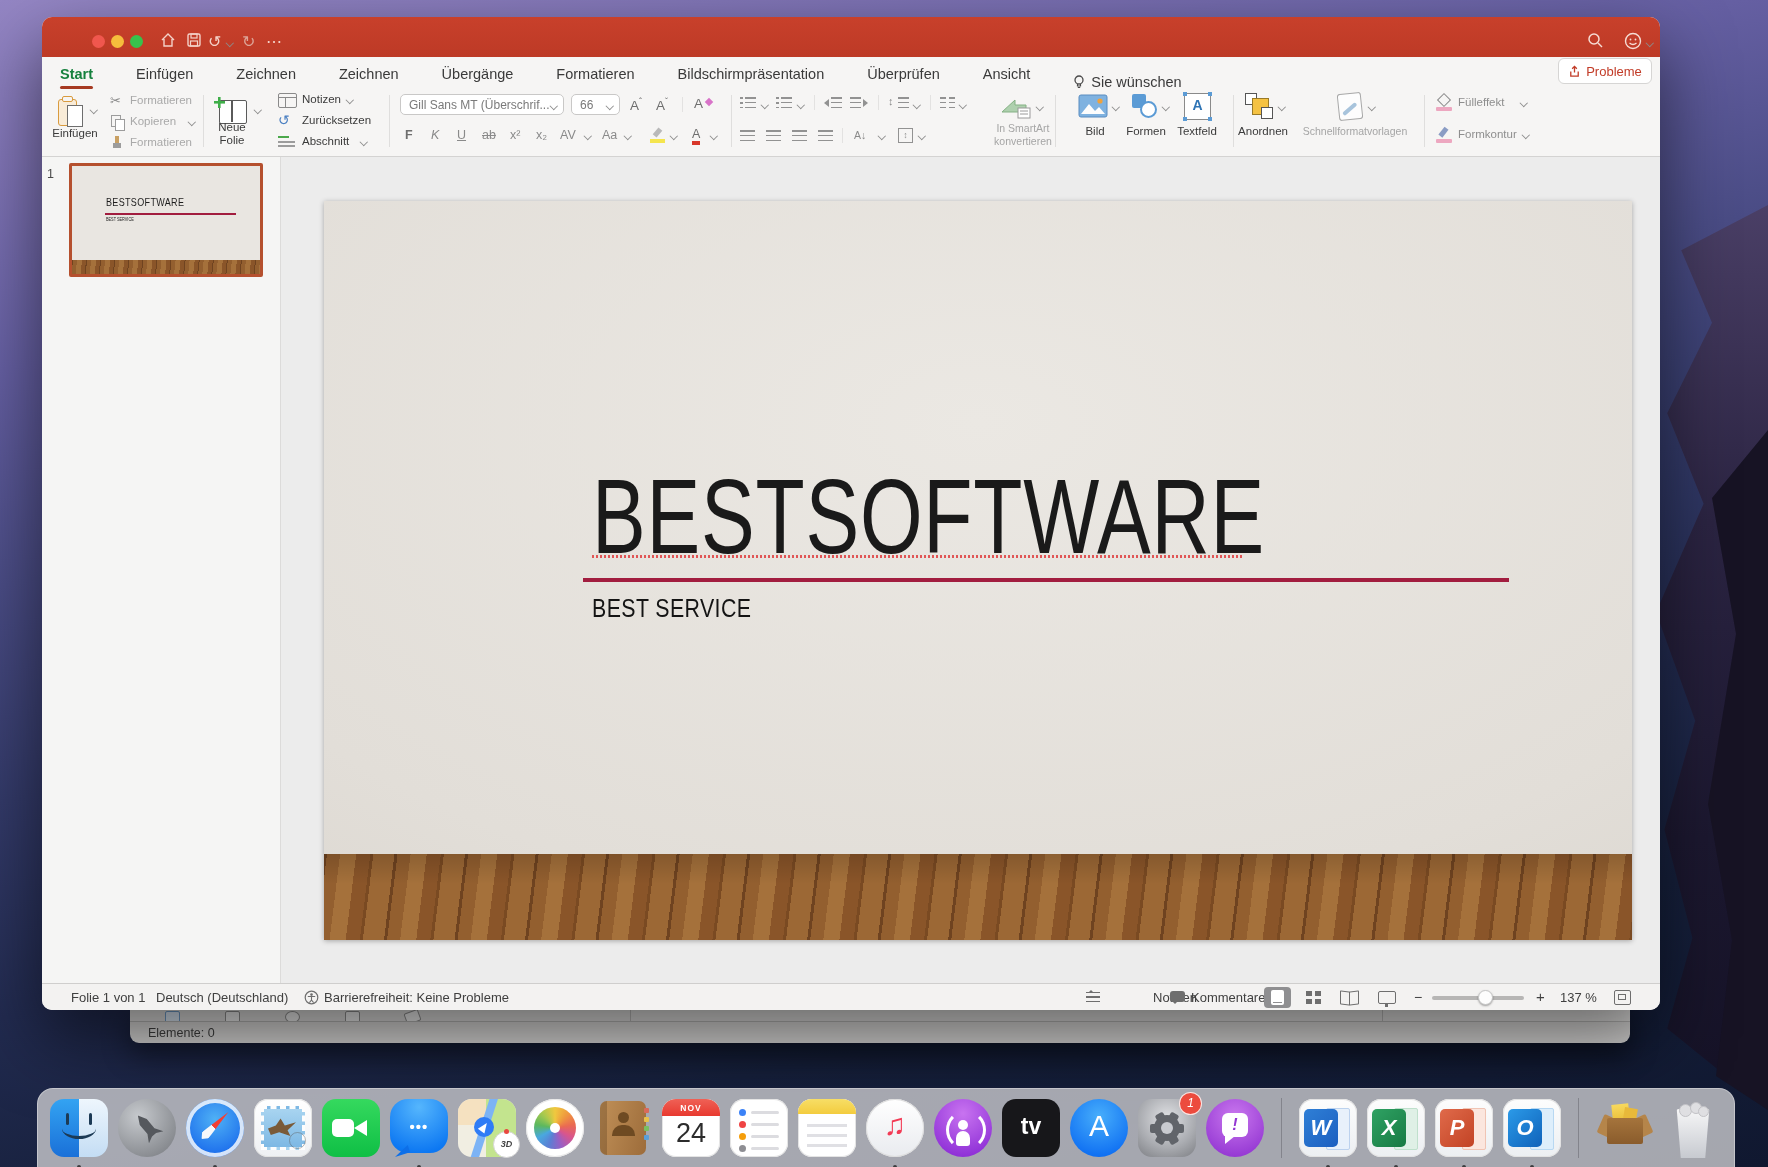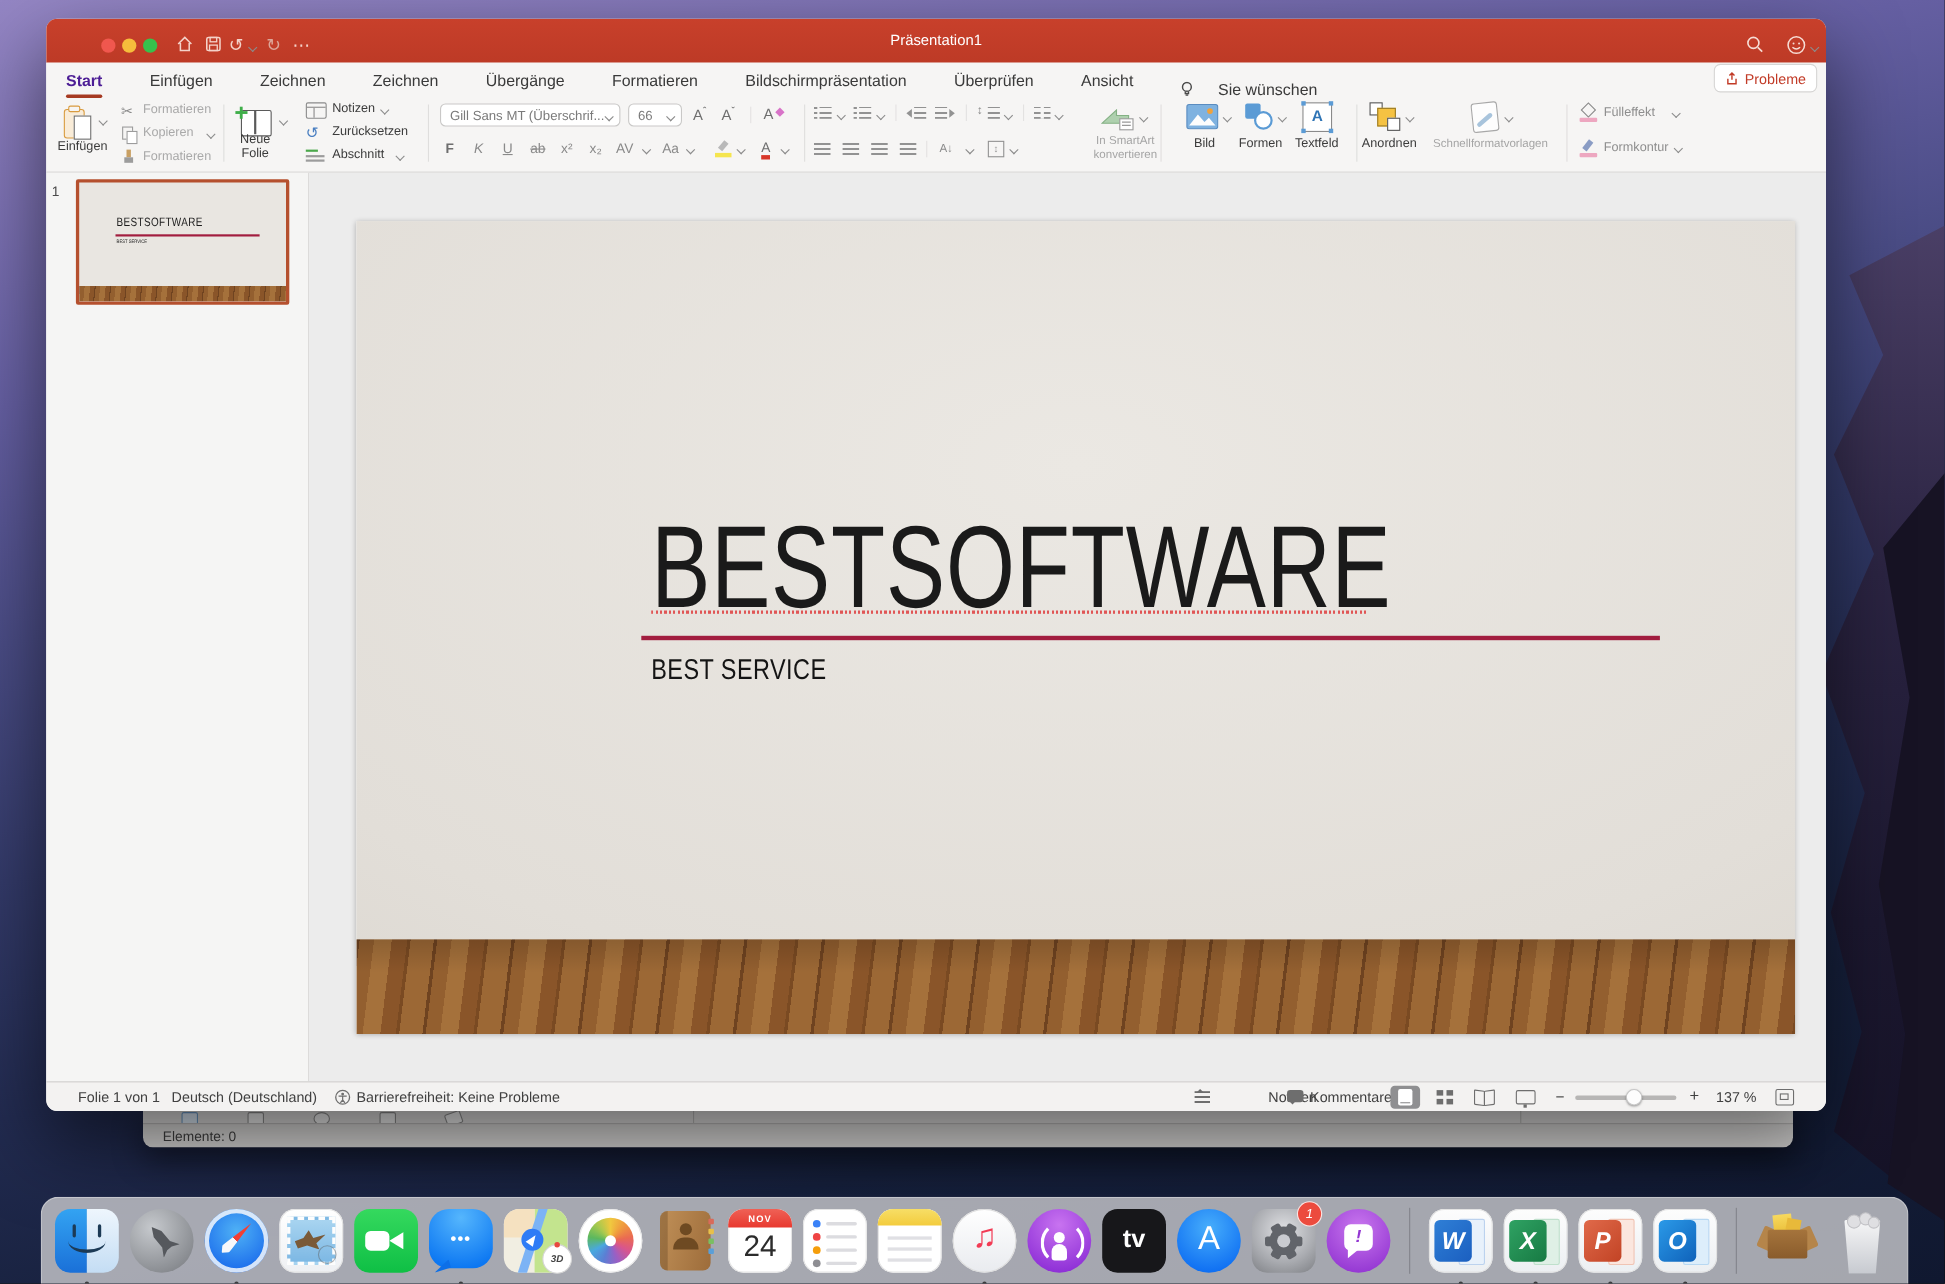--- a/index.html
+++ b/index.html
@@ -23,23 +23,23 @@
   .tbar{left:0;top:0;right:0;height:40px;background:linear-gradient(#c8402b,#bd3a26);}
   .light{top:18px;width:13px;height:13px;border-radius:50%;}
   .l-red{left:50px;background:#f0574e;}
   .l-yel{left:69px;background:#f6bd3c;}
   .l-grn{left:88px;background:#37c14c;}
   .tico{top:16px;color:#f4d2c9;font-size:16px;line-height:18px;}
   .ttitle{left:0;right:0;top:12px;text-align:center;color:#fff;font-size:13.5px;}
   
   .tabrow{left:0;top:40px;right:0;height:33px;background:#f6f5f4;display:flex;align-items:center;padding-left:18px;gap:43px;box-sizing:border-box;}
   .tab{font-size:14.5px;color:#3a3a3a;position:relative;white-space:nowrap;}
-  .tab.active{font-weight:bold;color:#4c1d95;}
+  .tab.active{font-weight:bold;color:#15803d;}
   .tab.active::after{content:"";position:absolute;left:0;right:0;bottom:-7px;height:3px;border-radius:2px;background:#a63a22;}
-  .wish{display:flex;align-items:flex-start;gap:22px;margin-top:16px;}
+  .wish{display:flex;align-items:flex-end;gap:6px;margin-top:16px;}
   .sharebtn{left:1516px;top:41px;width:92px;height:24px;background:#fff;border:1px solid #d6d5d4;border-radius:6px;
     color:#c23b27;font-size:13px;display:flex;align-items:center;justify-content:center;gap:5px;}
   
   .ribbon{left:0;top:73px;right:0;height:66px;background:#f6f5f4;border-bottom:1px solid #d4d3d2;}
   .vd{top:5px;width:1px;height:52px;background:#dfdedd;position:absolute;}
   .vds{width:1px;height:15px;background:#e3e2e1;position:absolute;}
   .rlbl{position:absolute;font-size:11.5px;color:#3b3b3b;text-align:center;line-height:12.5px;white-space:nowrap;}
   .rlbl.gray{color:#a5a5a5;}
   .slbl{position:absolute;font-size:11.5px;color:#a9a9a9;white-space:nowrap;}
   .slbl.dark{color:#3b3b3b;}
@@ -261,21 +261,20 @@
         </svg>
       <svg class="a" style="left:144px;top:15px" width="16" height="16" viewBox="0 0 16 16">
           <rect x="2" y="2" width="12" height="12" rx="1.5" fill="none" stroke="#f4d2c9" stroke-width="1.4"></rect>
           <rect x="5" y="2" width="6" height="4" fill="none" stroke="#f4d2c9" stroke-width="1.2"></rect>
           <rect x="4.5" y="9" width="7" height="5" fill="none" stroke="#f4d2c9" stroke-width="1.2"></rect>
         </svg>
       <span class="a tico" style="left:166px">↺</span>
       <i class="ch" style="left:184px;top:22px"></i>
       <span class="a tico" style="left:200px;color:#dda598">↻</span>
       <span class="a tico" style="left:224px">⋯</span>
-      <div class="a ttitle">Präsentation1</div>
       <svg class="a" style="left:1545px;top:15px" width="17" height="17" viewBox="0 0 17 17">
           <circle cx="7" cy="7" r="5" fill="none" stroke="#f6dcd4" stroke-width="1.5"></circle>
           <line x1="11" y1="11" x2="15" y2="15" stroke="#f6dcd4" stroke-width="1.5"></line>
         </svg>
       <svg class="a" style="left:1582px;top:15px" width="18" height="18" viewBox="0 0 18 18">
           <circle cx="9" cy="9" r="7.5" fill="none" stroke="#f6dcd4" stroke-width="1.4"></circle>
           <circle cx="6.5" cy="7.5" r="0.9" fill="#f6dcd4"></circle>
           <circle cx="11.5" cy="7.5" r="0.9" fill="#f6dcd4"></circle>
           <path d="M5.5 11 Q9 14 12.5 11" fill="none" stroke="#f6dcd4" stroke-width="1.3"></path>
         </svg>

